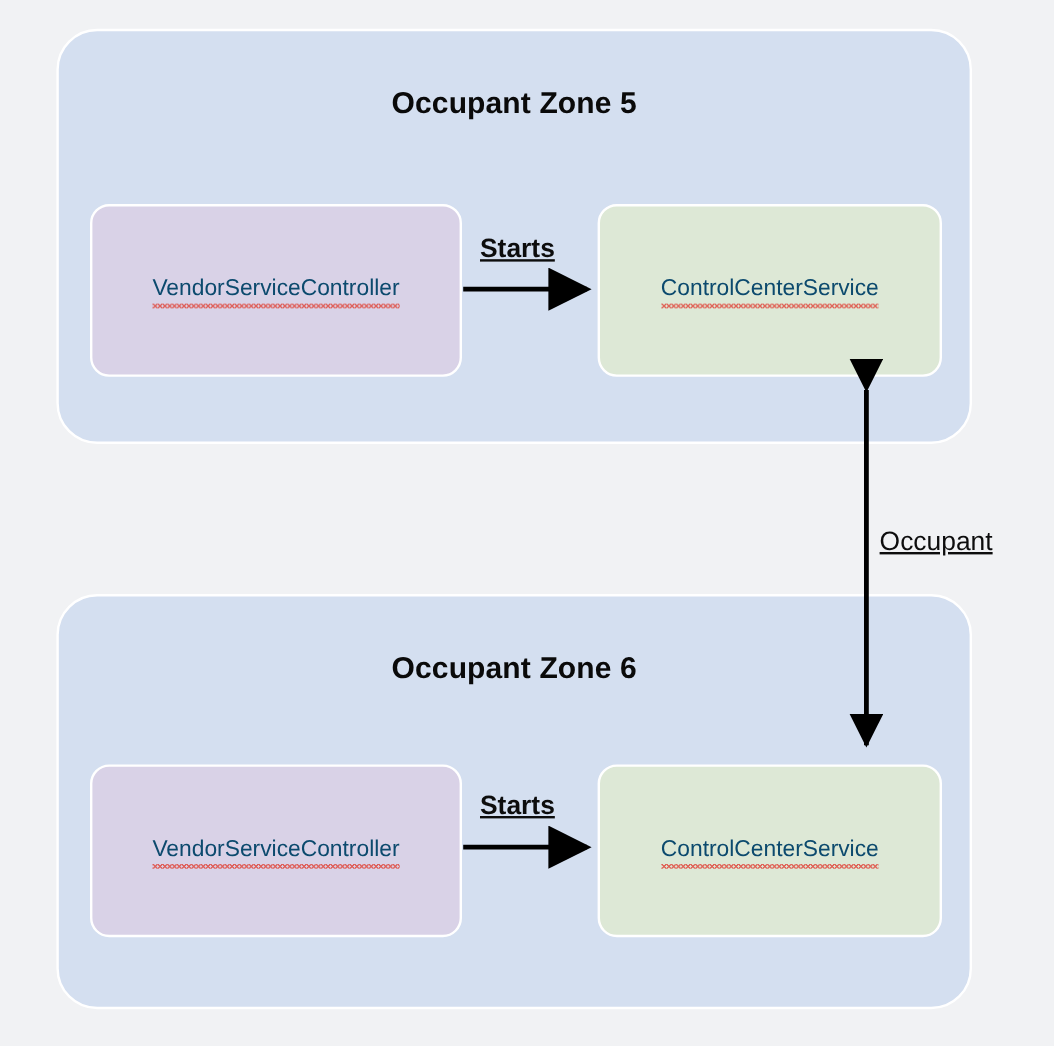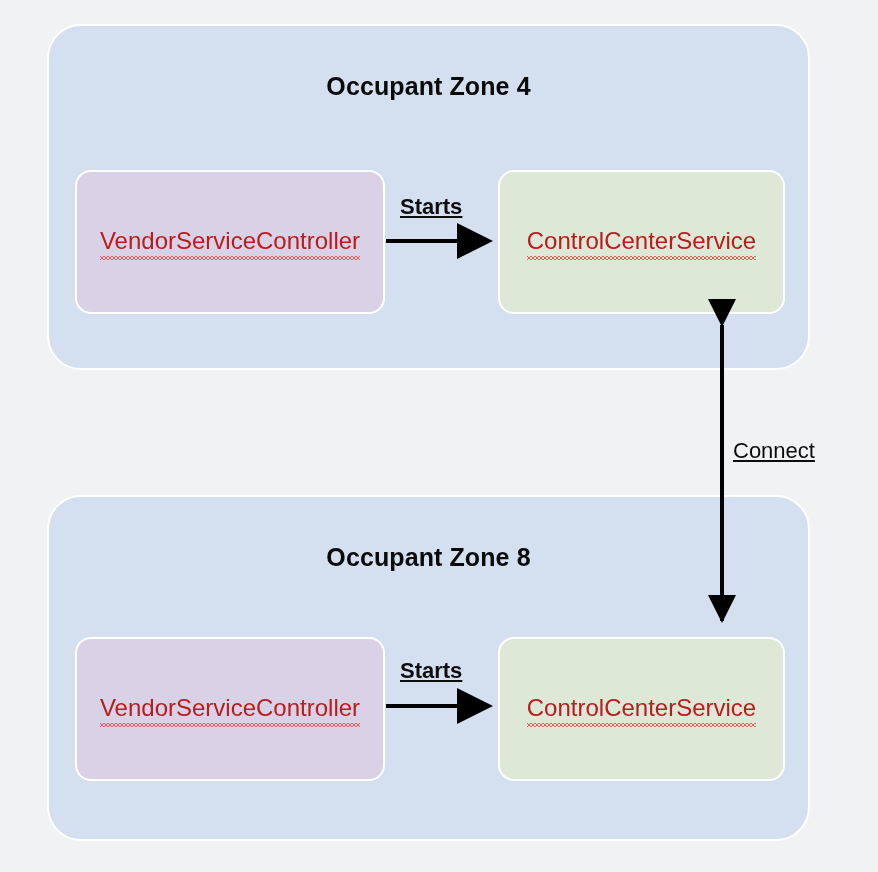--- a/index.html
+++ b/index.html
@@ -47,22 +47,22 @@
     border-radius: 16px;
     display: flex;
     align-items: center;
     justify-content: center;
   }
   .node.purple { background: #d9d2e7; }
   .node.green  { background: #dde8d6; text-align: right; }
 
   .node-label {
     position: relative;
-    font-size: 24px;
-    color: #b91c1c;
+    font-size: 19px;
+    color: #0c4a6e;
     white-space: nowrap;
     line-height: 1;
     padding-bottom: 3px;
   }
   
   .node-label::after {
     content: "";
     position: absolute;
     left: 0;
     right: 0;
@@ -95,48 +95,48 @@
     height: 872px;
     pointer-events: none;
   }
 </style>
 </head>
 <body>
 
 <div id="canvas">
 
   <div class="zone" id="zone1" style="left:47px; top:24px; width:763px; height:346px;">
-    <div class="zone-title" style="top:46px;">Occupant Zone 4</div>
+    <div class="zone-title" style="top:46px;">Occupant Zone 5</div>
   </div>
 
   <div class="node purple" id="zone1-vsc" style="left:75px; top:170px; width:310px; height:144px;">
     <span class="node-label">VendorServiceController</span>
   </div>
 
   <div class="node green" id="zone1-ccs" style="left:498px; top:170px; width:287px; height:144px;">
     <span class="node-label">ControlCenterService</span>
   </div>
 
   <div class="edge-label bold" style="left:400px; top:194px;">Starts</div>
 
   <div class="zone" id="zone2" style="left:47px; top:495px; width:763px; height:346px;">
-    <div class="zone-title" style="top:46px;">Occupant Zone 8</div>
+    <div class="zone-title" style="top:46px;">Occupant Zone 6</div>
   </div>
 
   <div class="node purple" id="zone2-vsc" style="left:75px; top:637px; width:310px; height:144px;">
     <span class="node-label">VendorServiceController</span>
   </div>
 
   <div class="node green" id="zone2-ccs" style="left:498px; top:637px; width:287px; height:144px;">
     <span class="node-label">ControlCenterService</span>
   </div>
 
   <div class="edge-label bold" style="left:400px; top:658px;">Starts</div>
 
-  <div class="edge-label" style="left:733px; top:438px;">Connect</div>
+  <div class="edge-label" style="left:733px; top:438px;">Occupant</div>
 
   <svg id="arrows" viewBox="0 0 878 872" width="878" height="872">
     <defs>
       <marker id="arrowHeadRight" markerWidth="9" markerHeight="9" refX="8" refY="4.5" orient="auto" markerUnits="strokeWidth">
         <path d="M0,0 L9,4.5 L0,9 z" fill="#000000"></path>
       </marker>
       <marker id="arrowHeadUp" markerWidth="7" markerHeight="8" refX="6.5" refY="3.5" orient="auto" markerUnits="strokeWidth">
         <path d="M0,0 L7,3.5 L0,7 z" fill="#000000"></path>
       </marker>
       <marker id="arrowHeadDown" markerWidth="7" markerHeight="8" refX="6.5" refY="3.5" orient="auto" markerUnits="strokeWidth">

